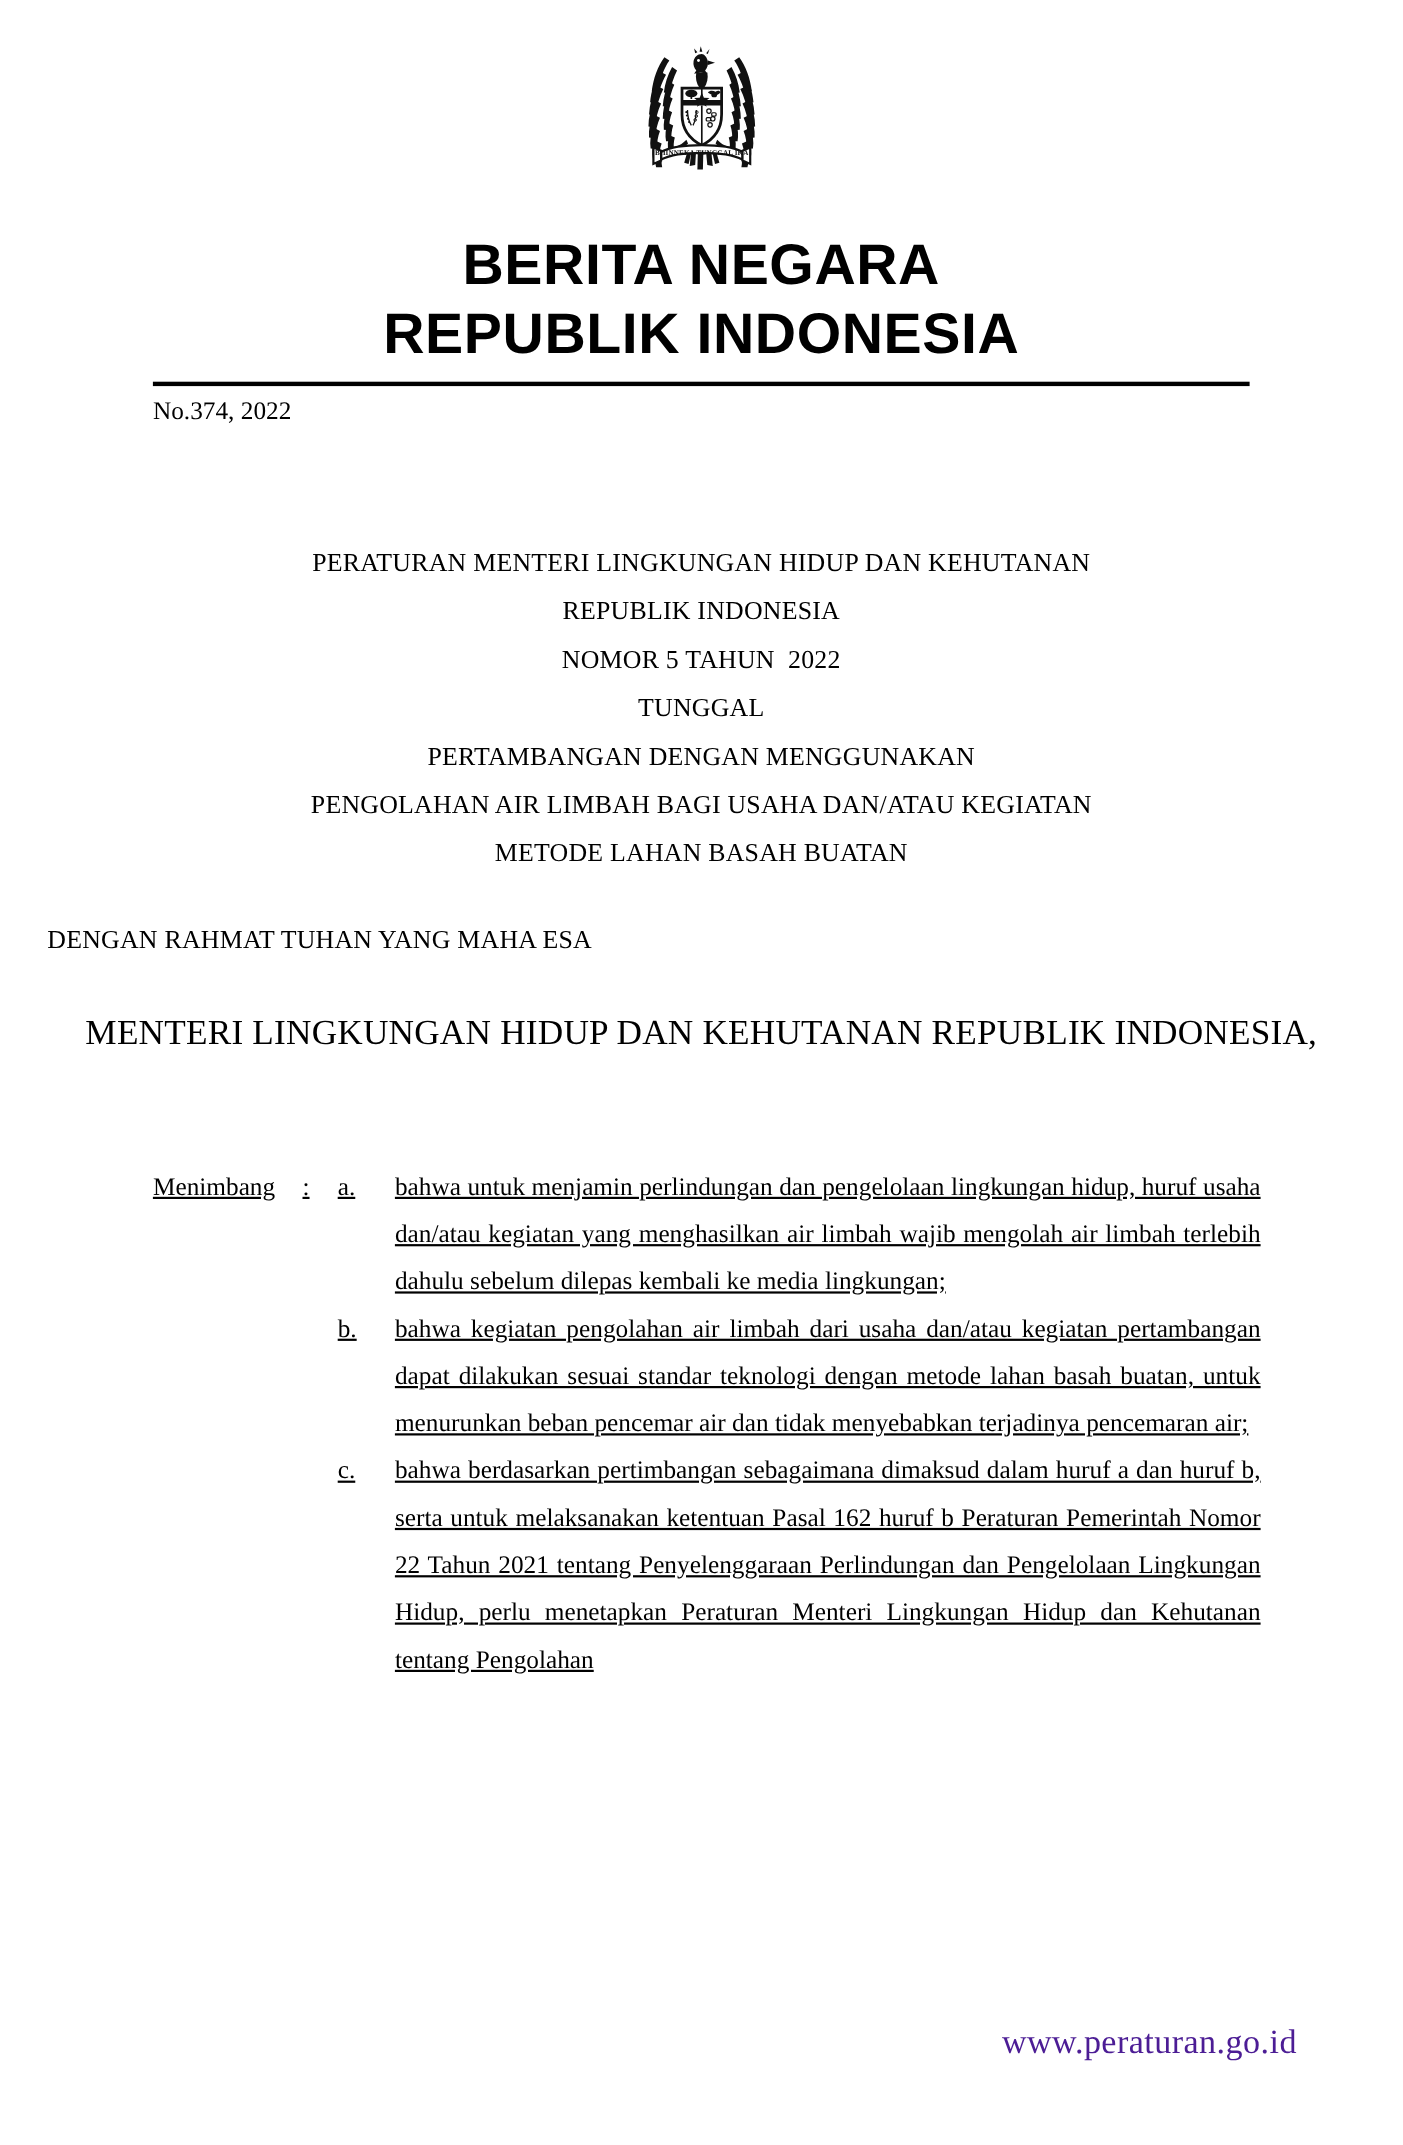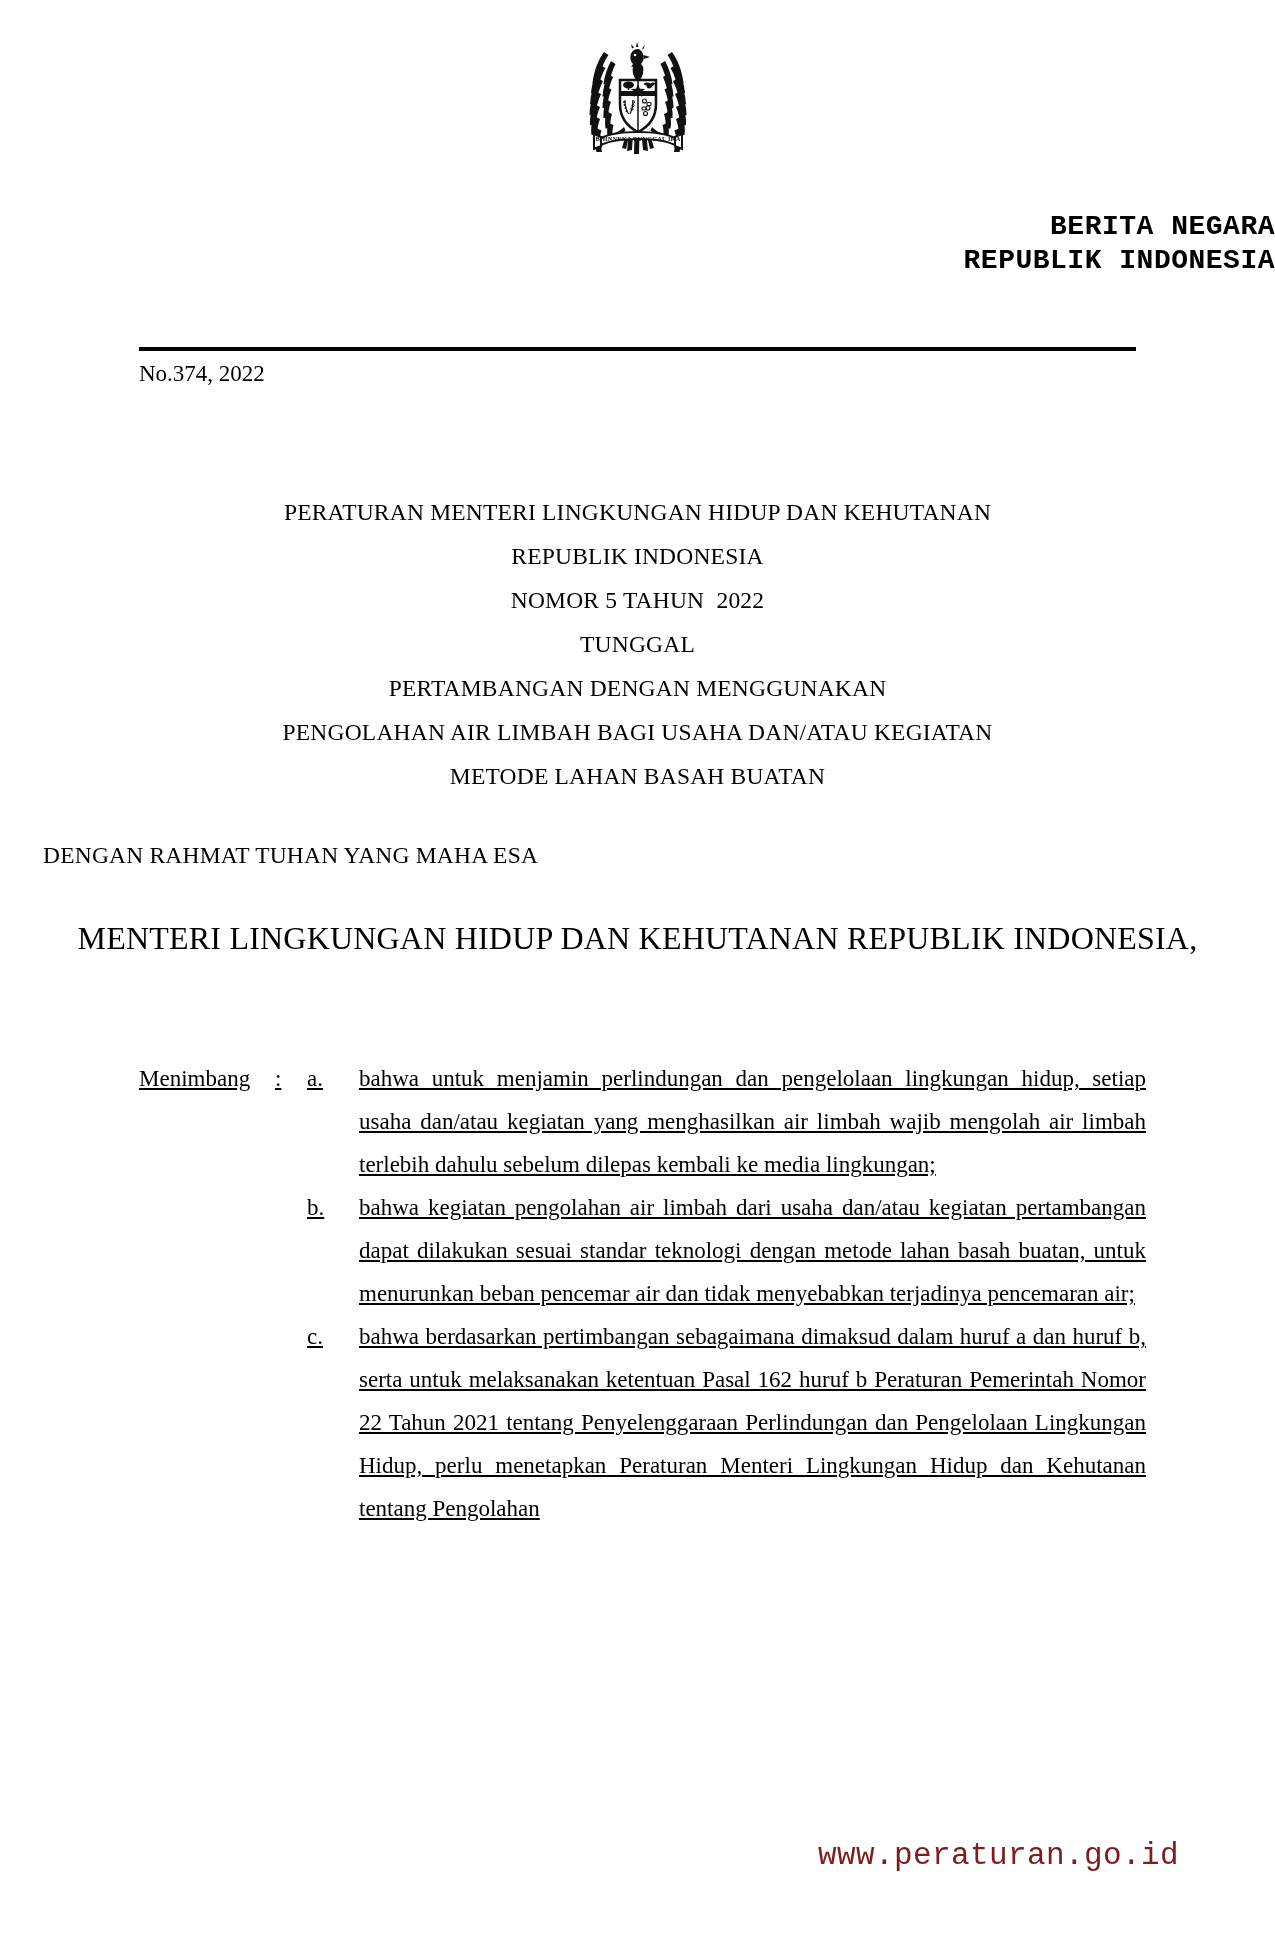--- a/index.html
+++ b/index.html
@@ -39,27 +39,26 @@
 
   
   .masthead {
     position: absolute;
     top: 210px;
     left: 0;
     width: 100%;
     text-align: center;
   }
   .masthead-line {
-    font-family: Liberation Mono, monospace;
+    font-family: Liberation Sans, sans-serif;
     font-weight: 700;
-    font-size: 28px;
+    font-size: 52px;
     line-height: 1.22;
     letter-spacing: 0.5px;
     white-space: nowrap;
-    text-align: right;
   }
 
   .rule {
     position: absolute;
     left: 139px;
     right: 139px;
     top: 347px;
     height: 0;
     border-top: 4px solid #000;
   }
@@ -174,23 +173,23 @@
     text-justify: inter-word;
     hyphens: none;
   }
   
 
   
   .watermark {
     position: absolute;
     right: 96px;
     top: 1838px;
-    font-family: Liberation Mono, monospace;
+    font-family: Liberation Serif, serif;
     font-size: 31px;
-    color: #7f1d1d;
+    color: #4c1d95;
     letter-spacing: 0.4px;
     white-space: nowrap;
   }
 </style>
 </head>
 <body>
 
 <div class="page">
 
   <div class="emblem-wrap">
@@ -334,21 +333,21 @@
   <div class="authority">MENTERI LINGKUNGAN HIDUP DAN KEHUTANAN REPUBLIK INDONESIA,</div>
 
   <div class="considerations">
     <div class="cons-row">
       <div class="cons-label">Menimbang</div>
       <div class="cons-colon">:</div>
       <div class="cons-items">
 
         <div class="cons-item">
           <div class="cons-marker">a.</div>
-          <div class="cons-text">bahwa untuk menjamin perlindungan dan pengelolaan lingkungan hidup, setiap usaha dan/atau kegiatan yang menghasilkan air limbah wajib mengolah air limbah terlebih dahulu sebelum dilepas kembali ke media lingkungan;</div>
+          <div class="cons-text">bahwa untuk menjamin perlindungan dan pengelolaan lingkungan hidup, huruf usaha dan/atau kegiatan yang menghasilkan air limbah wajib mengolah air limbah terlebih dahulu sebelum dilepas kembali ke media lingkungan;</div>
         </div>
 
         <div class="cons-item">
           <div class="cons-marker">b.</div>
           <div class="cons-text">bahwa kegiatan pengolahan air limbah dari usaha dan/atau kegiatan pertambangan dapat dilakukan sesuai standar teknologi dengan metode lahan basah buatan, untuk menurunkan beban pencemar air dan tidak menyebabkan terjadinya pencemaran air;</div>
         </div>
 
         <div class="cons-item">
           <div class="cons-marker">c.</div>
           <div class="cons-text">bahwa berdasarkan pertimbangan sebagaimana dimaksud dalam huruf a dan huruf b, serta untuk melaksanakan ketentuan Pasal 162 huruf b Peraturan Pemerintah Nomor 22 Tahun 2021 tentang Penyelenggaraan Perlindungan dan Pengelolaan Lingkungan Hidup, perlu menetapkan Peraturan Menteri Lingkungan Hidup dan Kehutanan tentang Pengolahan</div>

